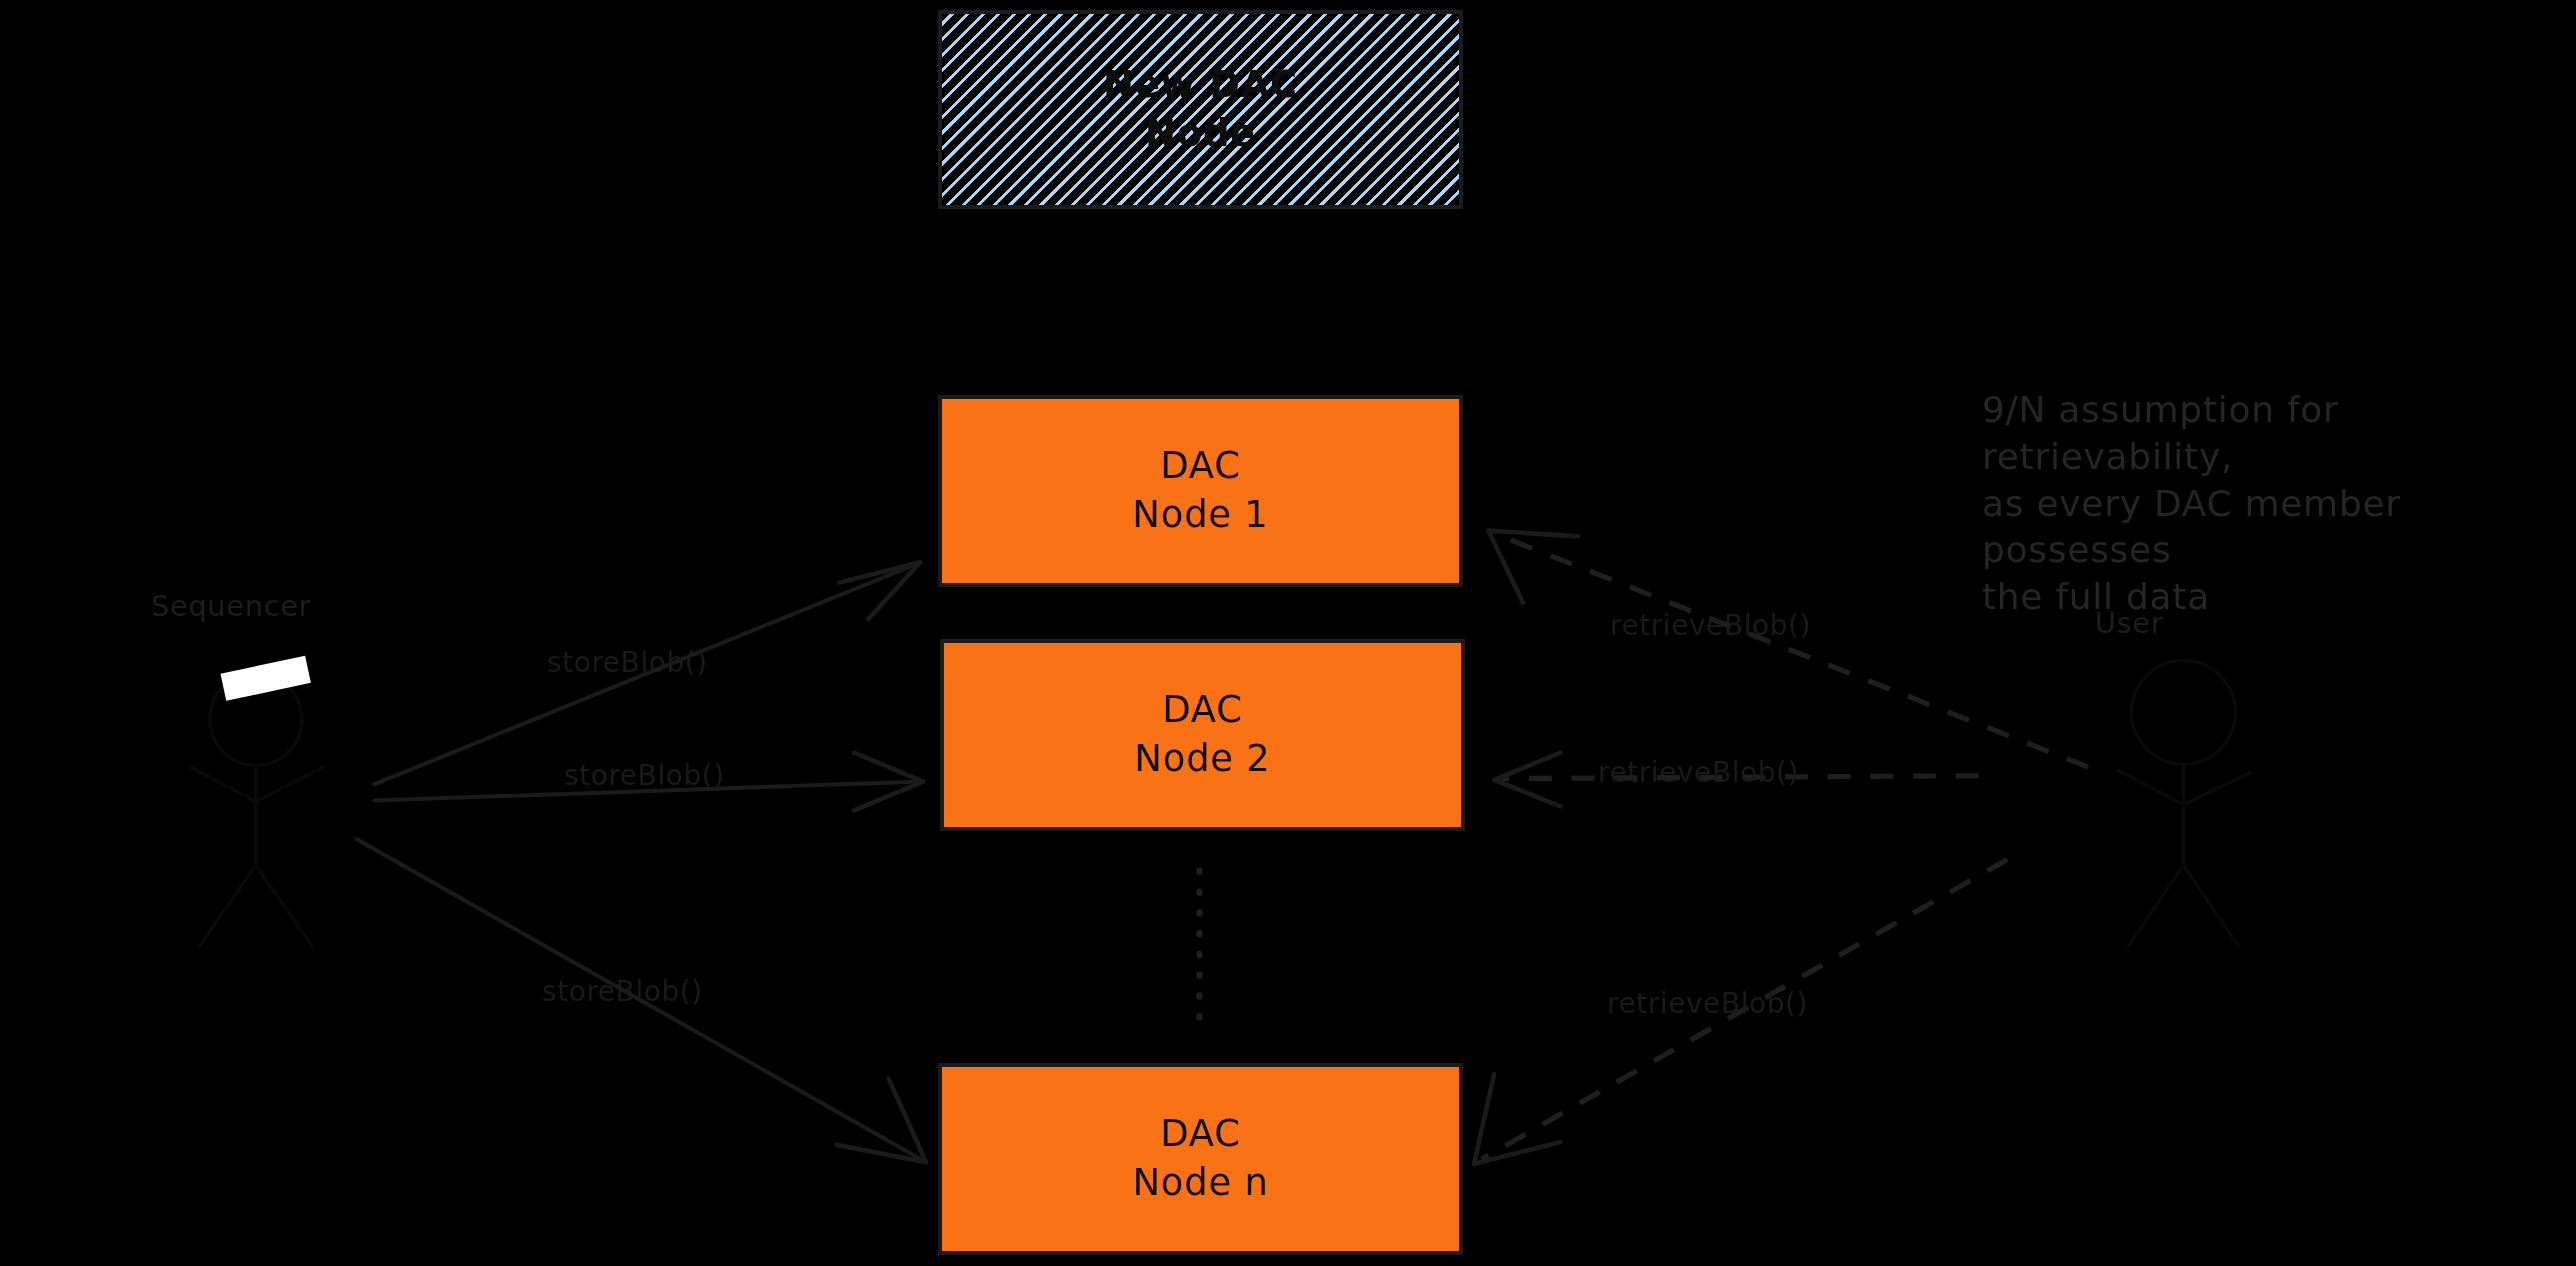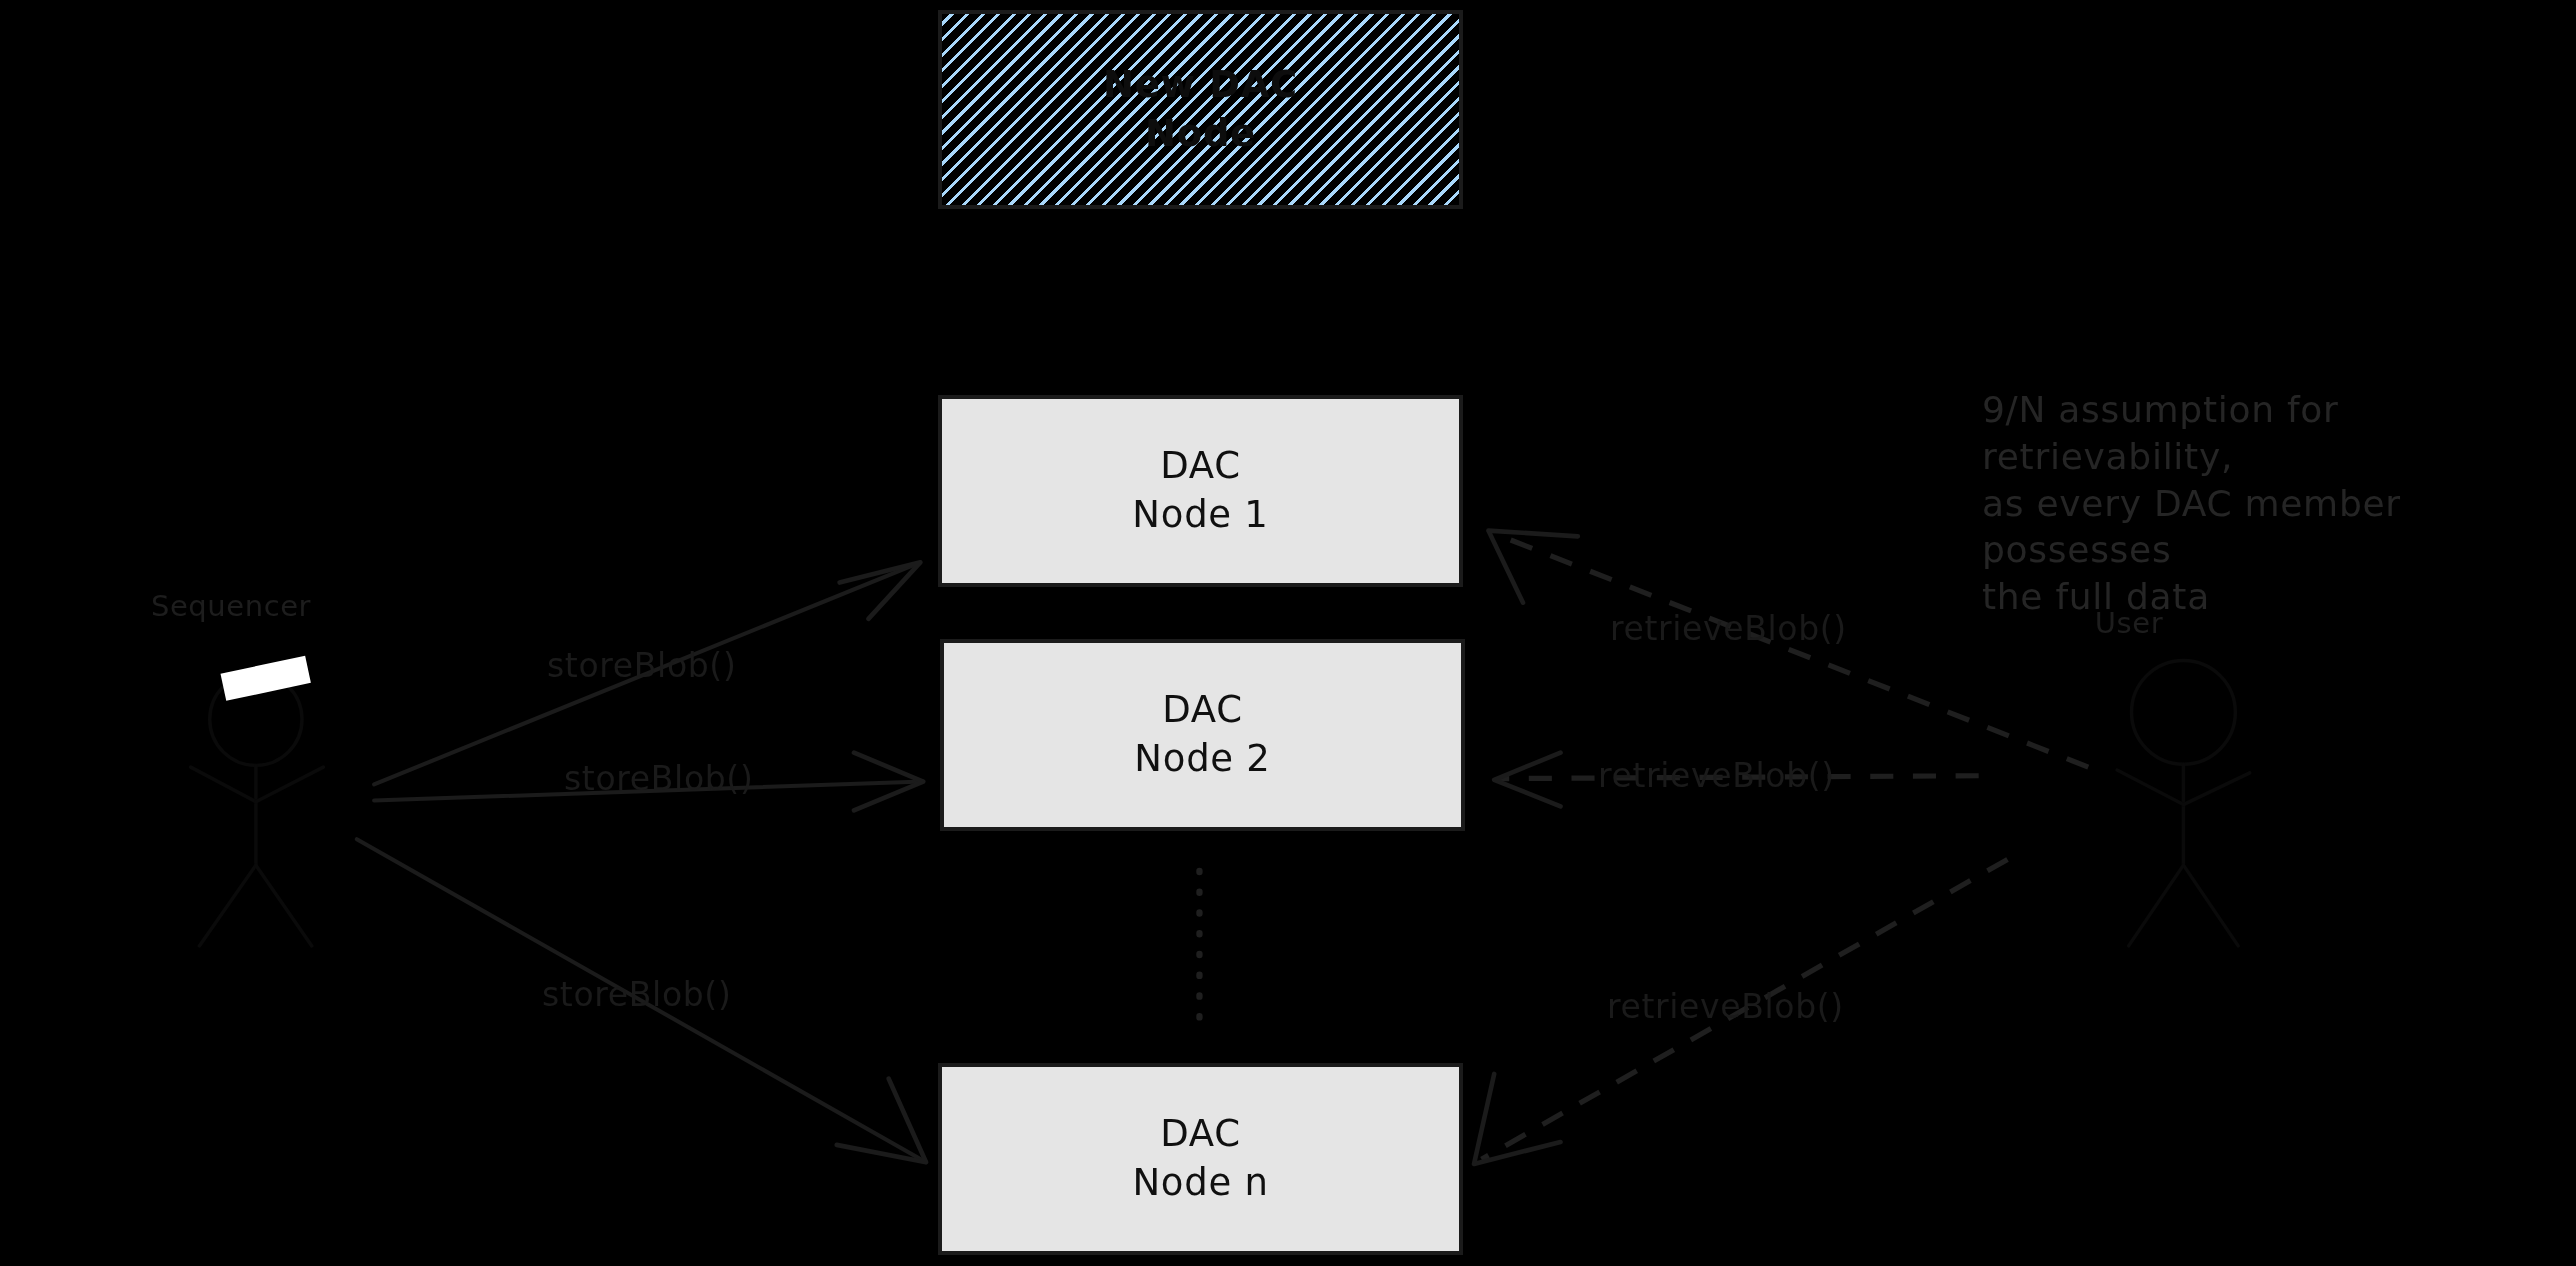--- a/index.html
+++ b/index.html
@@ -37,21 +37,21 @@
     color: #1d1d1d;
     font-size: 29px;
     text-align: center;
     white-space: nowrap;
     margin-top: 12px;
   }
 
   
   .node-box {
     position: absolute;
-    background: #e5e5e5;
+    background: #f97316;
     border: 4.6px solid #1b1b1b;
     box-sizing: border-box;
     display: flex;
     flex-direction: column;
     align-items: center;
     justify-content: center;
     color: #101010;
     font-size: 37px;
     line-height: 1.32;
   }
@@ -76,21 +76,21 @@
     color: #0d0d0d;
     font-size: 37px;
     line-height: 1.32;
     font-weight: bold;
   }
 
   
   .edge-label {
     position: absolute;
     color: #1a1a1a;
-    font-size: 33px;
+    font-size: 28px;
     white-space: nowrap;
   }
 
   svg.overlay {
     position: absolute;
     left: 0;
     top: 0;
     width: 2576px;
     height: 1266px;
     pointer-events: none;

